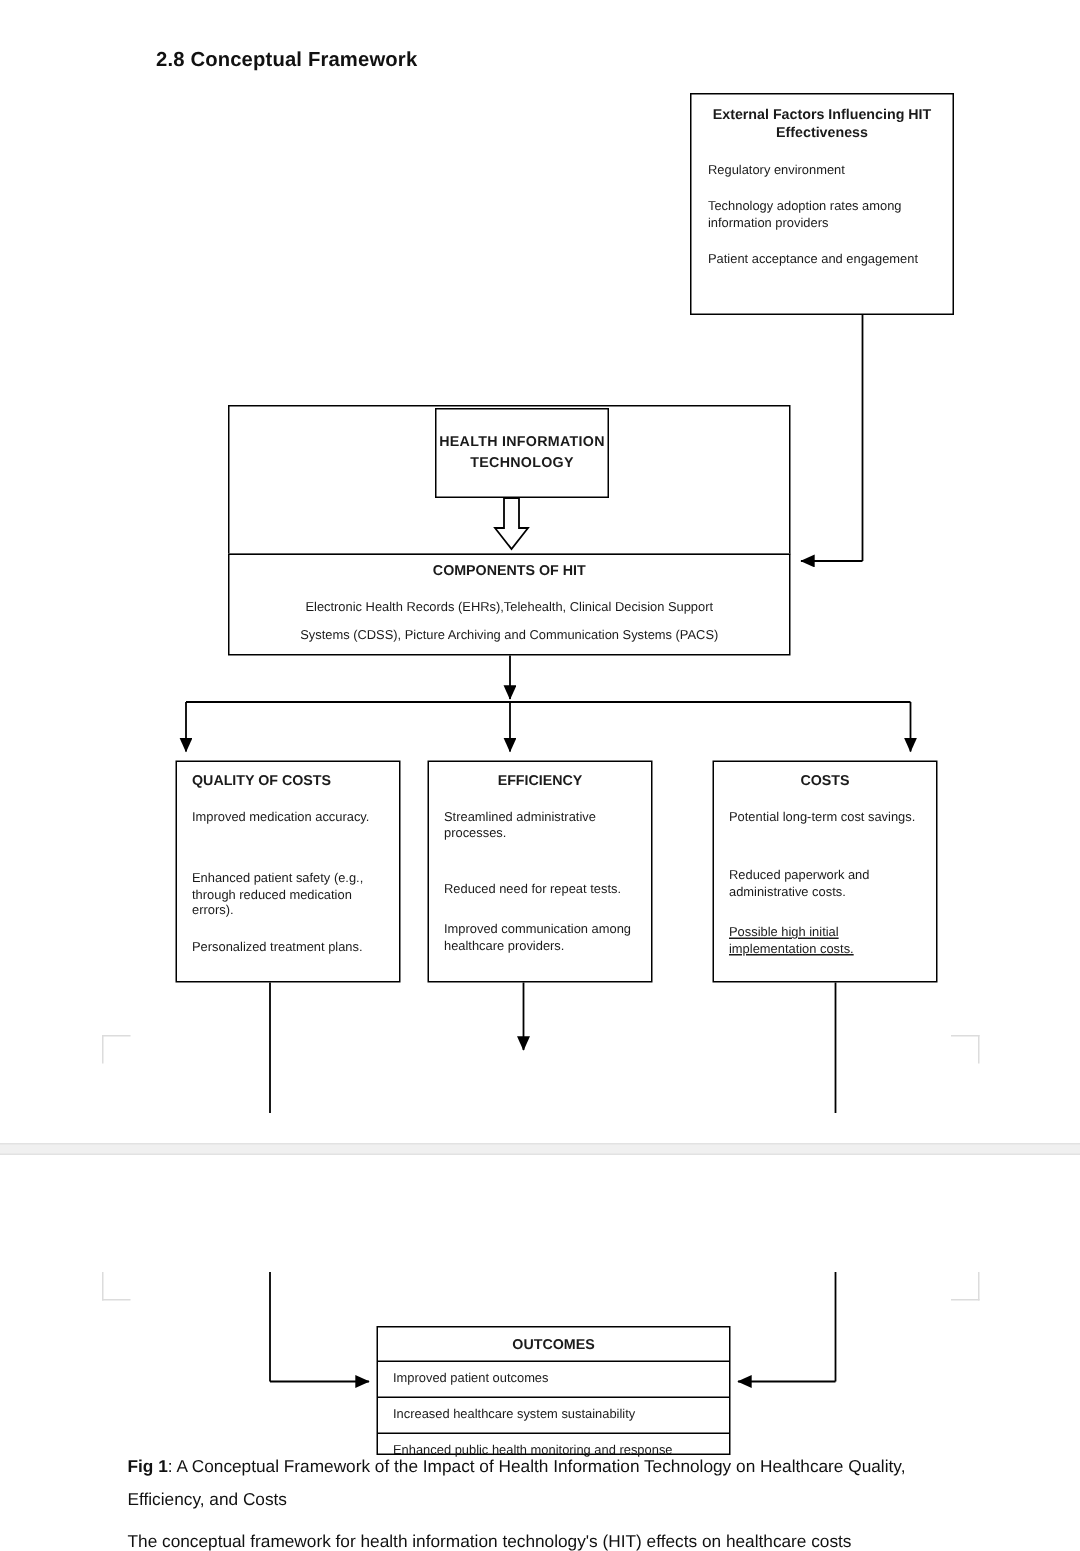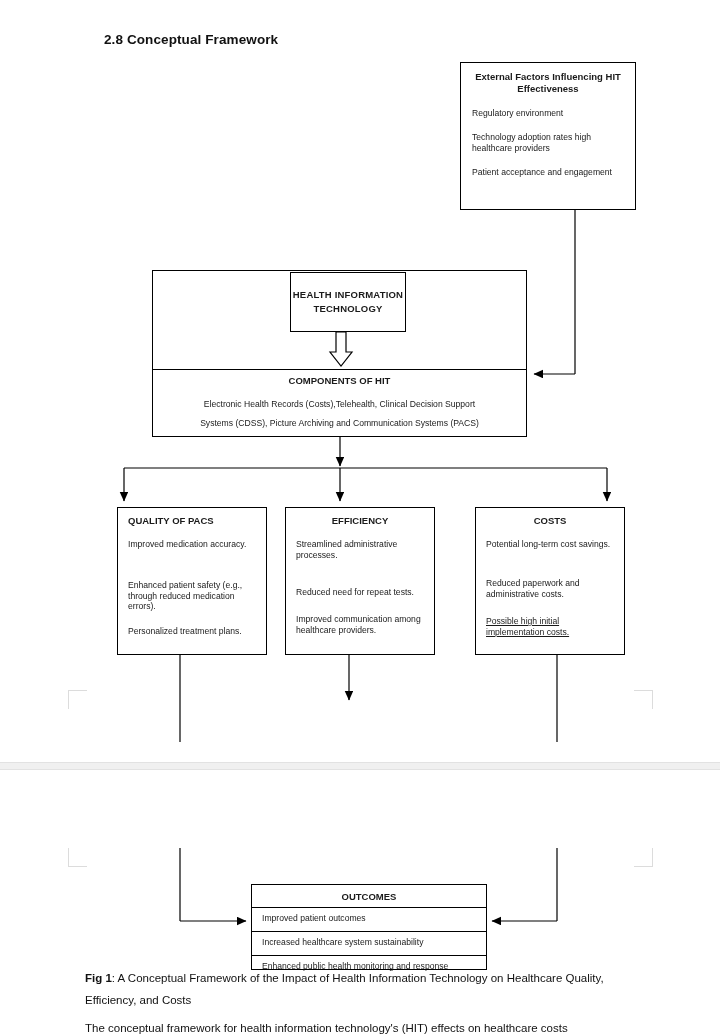--- a/index.html
+++ b/index.html
@@ -92,38 +92,38 @@
 </head>
 <body>
 
 <div class="page" id="page1">
 
   <div class="heading">2.8 Conceptual Framework</div>
 
   <div class="box" id="extBox">
     <div class="t bx-title">External Factors Influencing HIT Effectiveness</div>
     <div class="l1 bx-line">Regulatory environment</div>
-    <div class="l2 bx-line">Technology adoption rates high healthcare providers</div>
+    <div class="l2 bx-line">Technology adoption rates among information providers</div>
     <div class="l3 bx-line">Patient acceptance and engagement</div>
   </div>
 
   <div class="box" id="outer"></div>
 
   <div class="box" id="hitBox">
     <div class="t">HEALTH INFORMATION TECHNOLOGY</div>
   </div>
 
   <div class="box" id="compBox">
     <div class="t bx-title">COMPONENTS OF HIT</div>
-    <div class="c1">Electronic Health Records (Costs),Telehealth, Clinical Decision Support</div>
+    <div class="c1">Electronic Health Records (EHRs),Telehealth, Clinical Decision Support</div>
     <div class="c2">Systems (CDSS), Picture Archiving and Communication Systems (PACS)</div>
   </div>
 
   <div class="box col" id="qualBox">
-    <div class="t bx-title lft">QUALITY OF PACS</div>
+    <div class="t bx-title lft">QUALITY OF COSTS</div>
     <div class="p p1 bx-line">Improved medication accuracy.</div>
     <div class="p p2 bx-line">Enhanced patient safety (e.g., through reduced medication errors).</div>
     <div class="p p3 bx-line">Personalized treatment plans.</div>
   </div>
 
   <div class="box col" id="effBox">
     <div class="t bx-title">EFFICIENCY</div>
     <div class="p p1 bx-line">Streamlined administrative processes.</div>
     <div class="p p2 bx-line">Reduced need for repeat tests.</div>
     <div class="p p3 bx-line">Improved communication among healthcare providers.</div>

